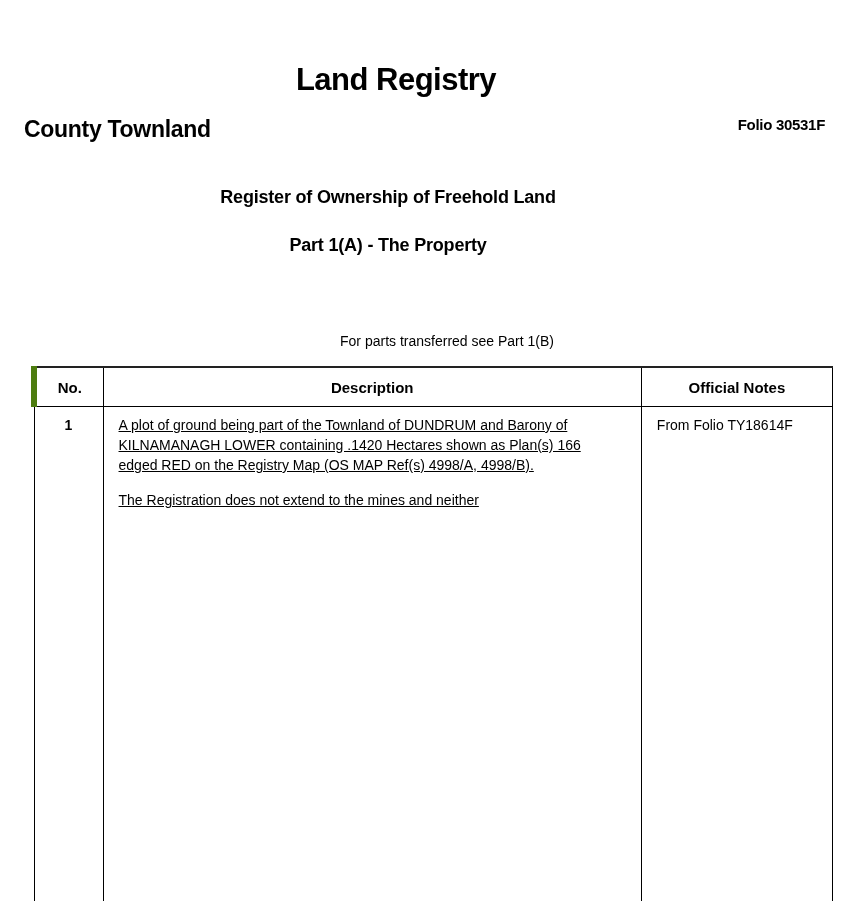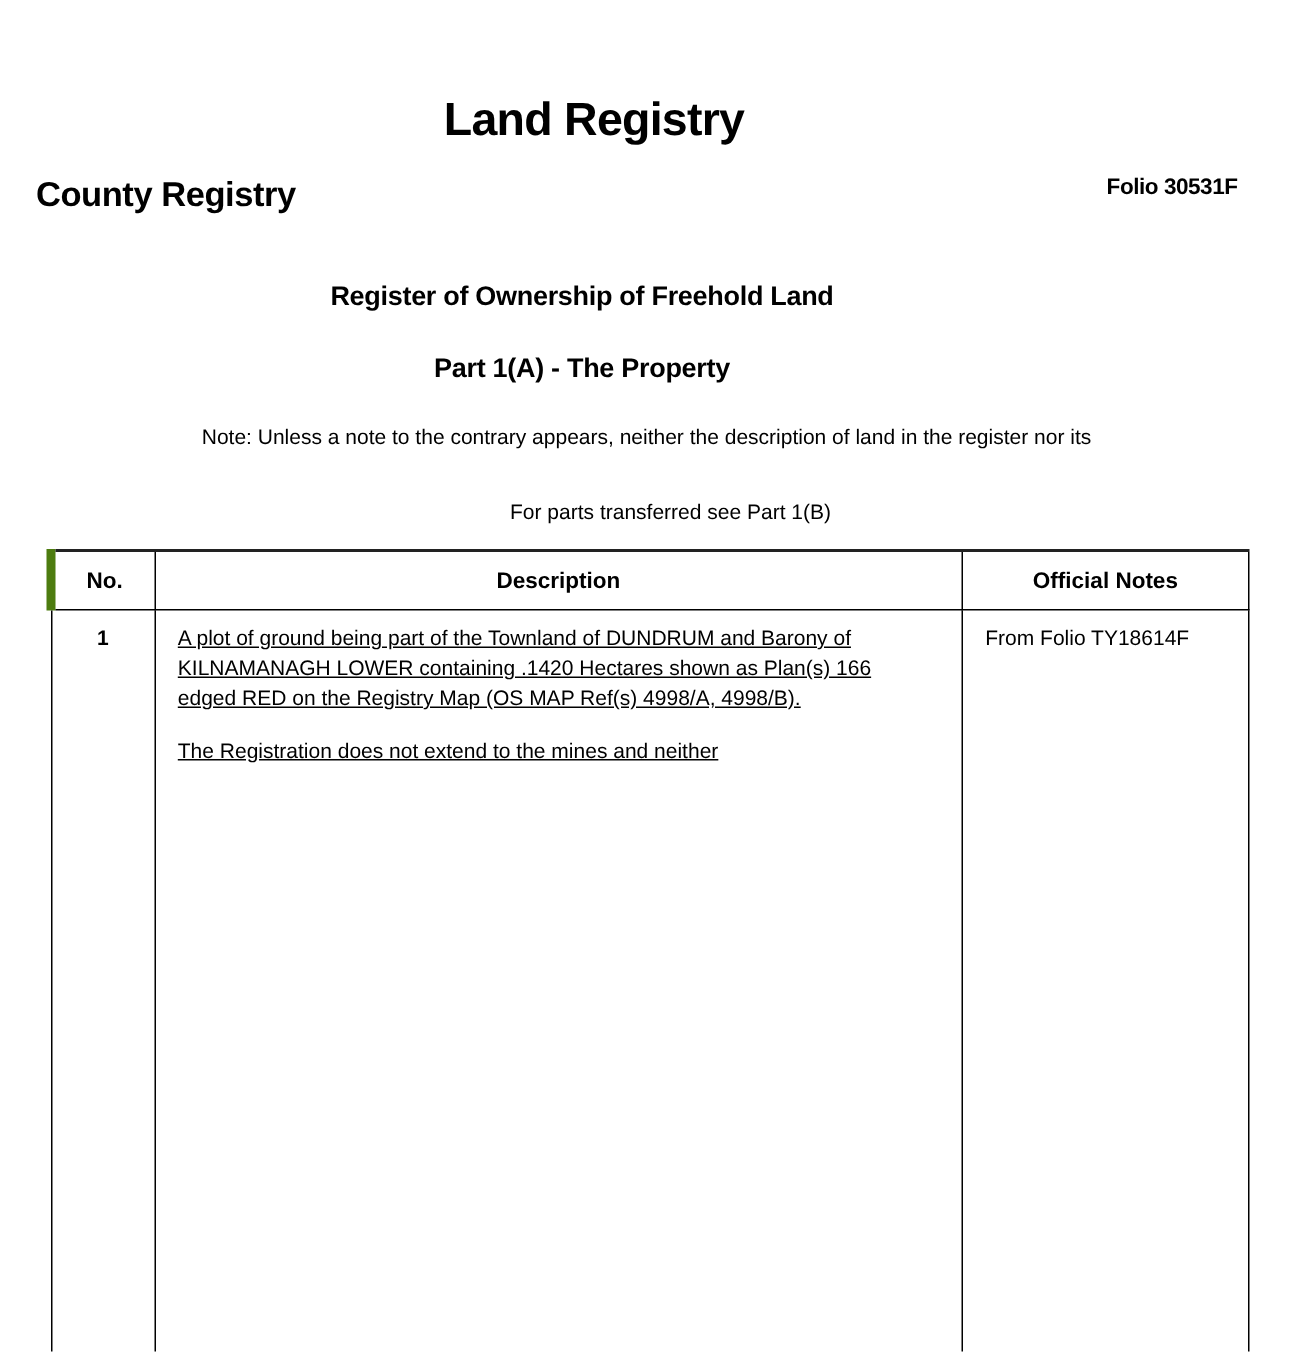--- a/index.html
+++ b/index.html
@@ -114,28 +114,27 @@
     }
     .desc-para {
       margin: 0 0 15px 0;
       text-decoration: underline;
     }
   </style>
 </head>
 <body>
 
 <div class="title">Land Registry</div>
-<div class="county">County Registry</div>
+<div class="county">County Townland</div>
 <div class="folio">Folio 30531F</div>
 
 <div class="subtitle sub1">Register of Ownership of Freehold Land</div>
 <div class="subtitle sub2">Part 1(A) - The Property</div>
 
 <div class="note">
-  <div>Note: Unless a note to the contrary appears, neither the description of land in the register nor its</div>
 </div>
 
 <div class="parts-note">For parts transferred see Part 1(B)</div>
 
 <table class="register-table">
   <colgroup>
     <col class="col-no">
     <col class="col-desc">
     <col class="col-notes">
   </colgroup>

